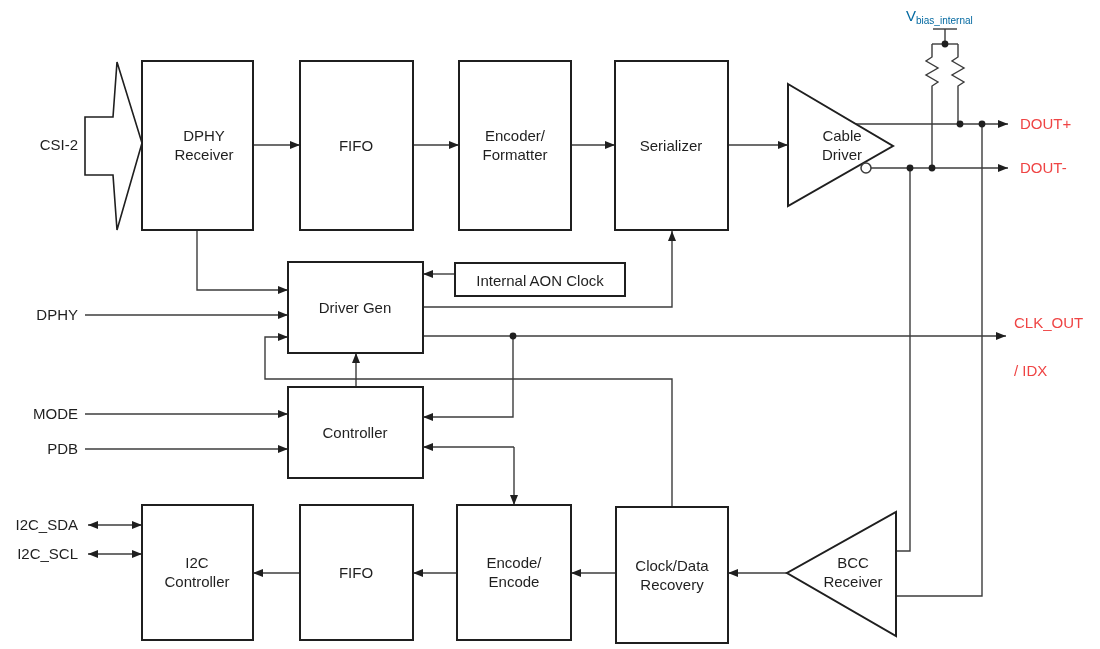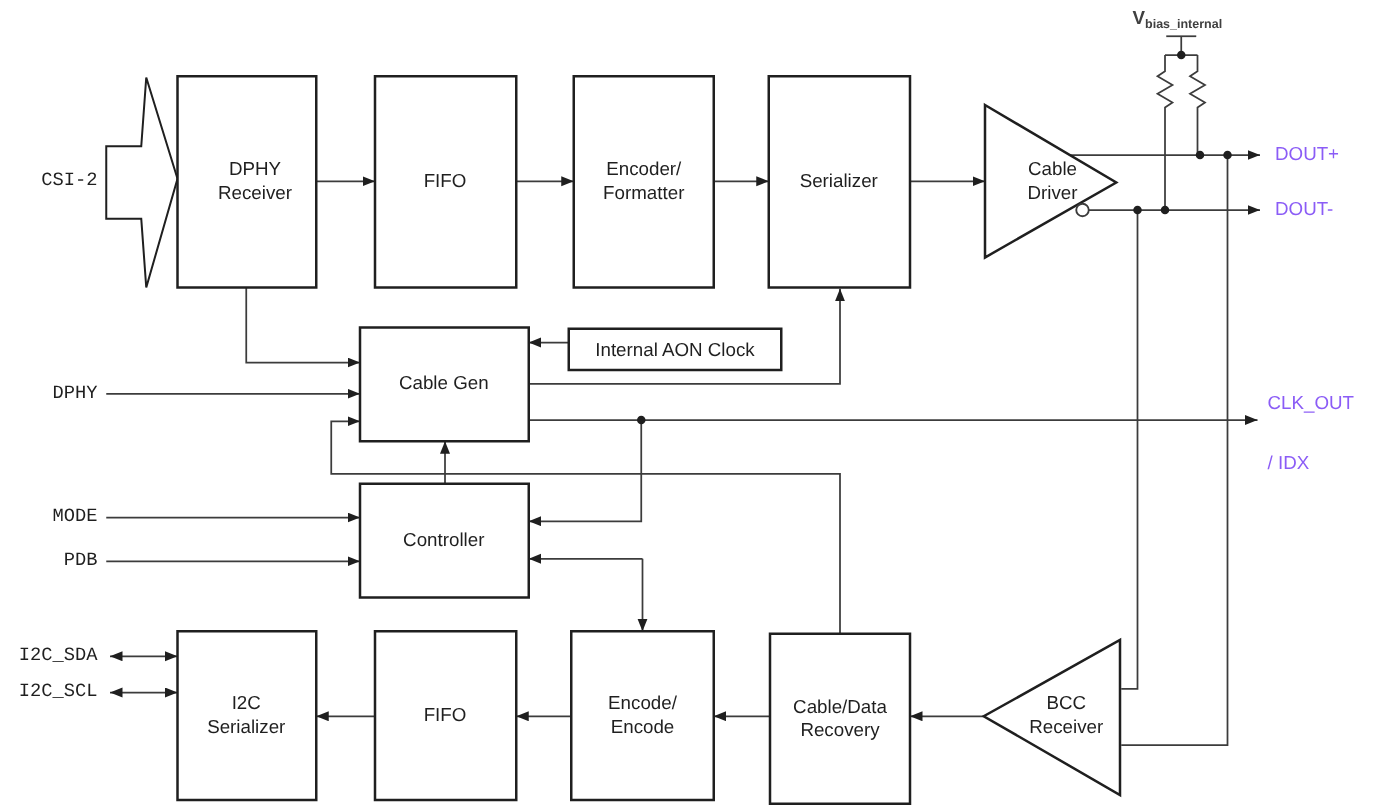--- a/index.html
+++ b/index.html
@@ -7,29 +7,29 @@
     position:relative;width:1100px;height:649px;background:#ffffff;
     font-family:"Liberation Sans",sans-serif;color:#1f1f1f;overflow:hidden;
   }
   .stage svg{position:absolute;left:0;top:0;}
   .lbl{
     position:absolute;font-size:15px;line-height:19px;color:#1f1f1f;
     white-space:pre-line;text-align:center;transform:translate(-50%,-50%);
   }
   .port-left{
     position:absolute;left:0;width:78px;text-align:right;font-size:15px;
-    line-height:18px;color:#1f1f1f;transform:translateY(-50%);white-space:nowrap;font-family:Liberation Mono, monospace;
+    line-height:18px;color:#1f1f1f;transform:translateY(-50%);white-space:nowrap;
   }
   .port-right{
-    position:absolute;font-size:15px;line-height:18px;color:#8b5cf6;
+    position:absolute;font-size:15px;line-height:18px;color:#ef4444;
     transform:translateY(-50%);white-space:nowrap;text-align:center;
   }
   .vbias{
     position:absolute;left:906px;top:16px;transform:translateY(-50%);
-    font-size:15px;color:#404040;white-space:nowrap;font-weight:bold;
+    font-size:15px;color:#0369a1;white-space:nowrap;
   }
   .vbias .sub{font-size:10px;vertical-align:-3px;}
 </style>
 </head>
 <body>
 
 <div class="stage">
 
   <svg width="1100" height="649" viewBox="0 0 1100 649">
     <defs>
@@ -117,29 +117,29 @@
   </svg>
 
   <div class="lbl" style="left:204px;top:145px">DPHY
 Receiver</div>
   <div class="lbl" style="left:356px;top:145px">FIFO</div>
   <div class="lbl" style="left:515px;top:145px">Encoder/
 Formatter</div>
   <div class="lbl" style="left:671px;top:145px">Serializer</div>
   <div class="lbl" style="left:842px;top:145px">Cable
 Driver</div>
-  <div class="lbl" style="left:355px;top:307px">Cable Gen</div>
+  <div class="lbl" style="left:355px;top:307px">Driver Gen</div>
   <div class="lbl" style="left:540px;top:280px">Internal AON Clock</div>
   <div class="lbl" style="left:355px;top:432px">Controller</div>
   <div class="lbl" style="left:197px;top:572px">I2C
-Serializer</div>
+Controller</div>
   <div class="lbl" style="left:356px;top:572px">FIFO</div>
   <div class="lbl" style="left:514px;top:572px">Encode/
 Encode</div>
-  <div class="lbl" style="left:672px;top:575px">Cable/Data
+  <div class="lbl" style="left:672px;top:575px">Clock/Data
 Recovery</div>
   <div class="lbl" style="left:853px;top:572px">BCC
 Receiver</div>
 
   <div class="port-left" style="top:145px">CSI-2</div>
   <div class="port-left" style="top:315px">DPHY</div>
   <div class="port-left" style="top:414px">MODE</div>
   <div class="port-left" style="top:449px">PDB</div>
   <div class="port-left" style="top:525px">I2C_SDA</div>
   <div class="port-left" style="top:554px">I2C_SCL</div>

